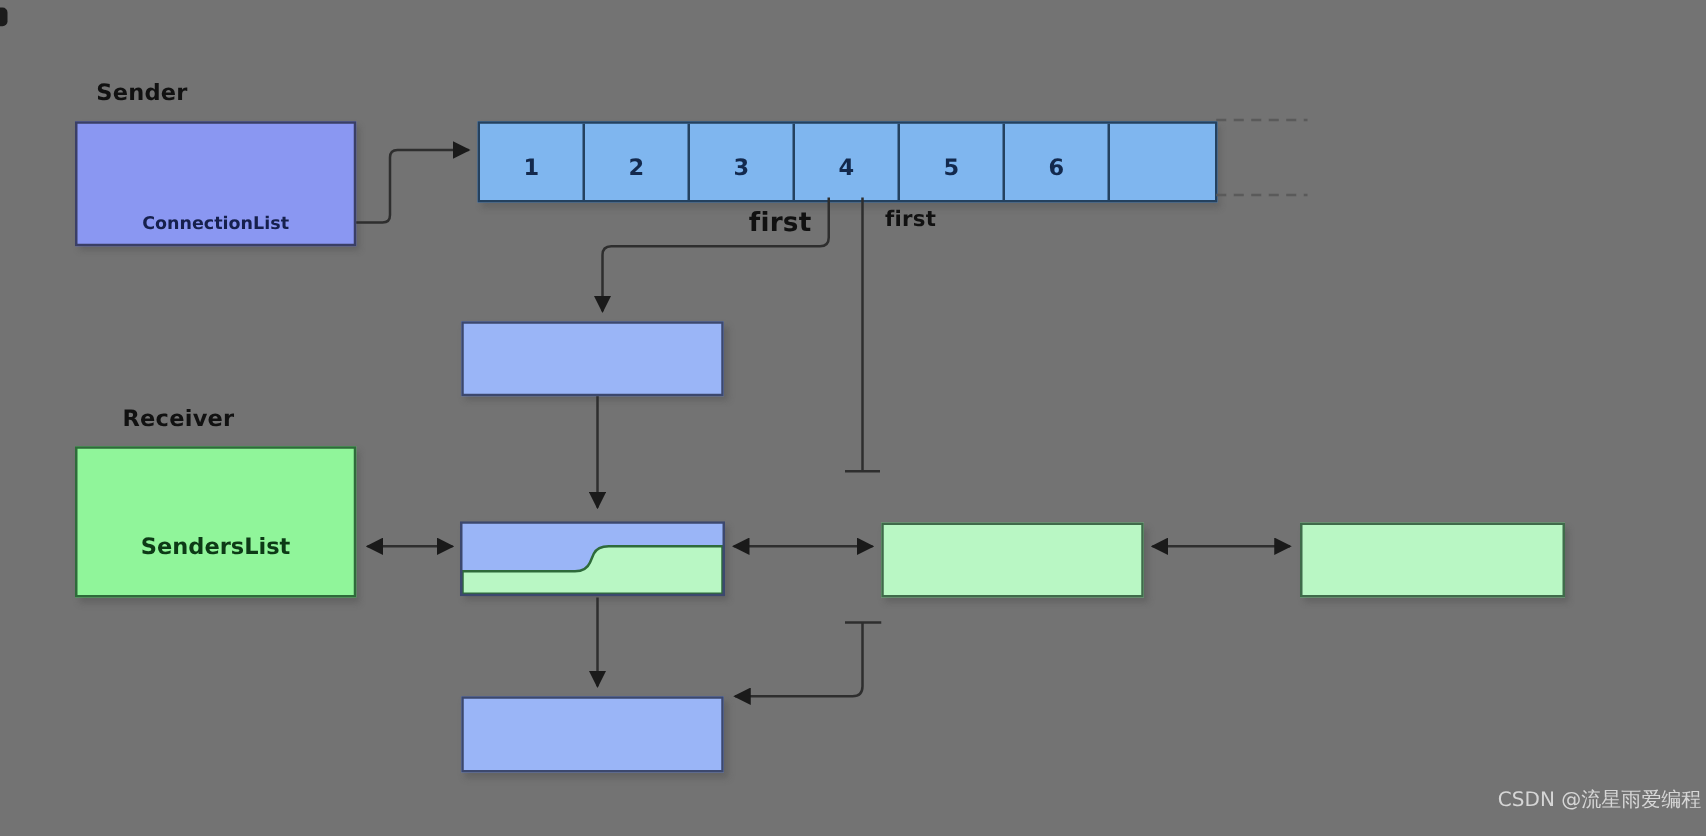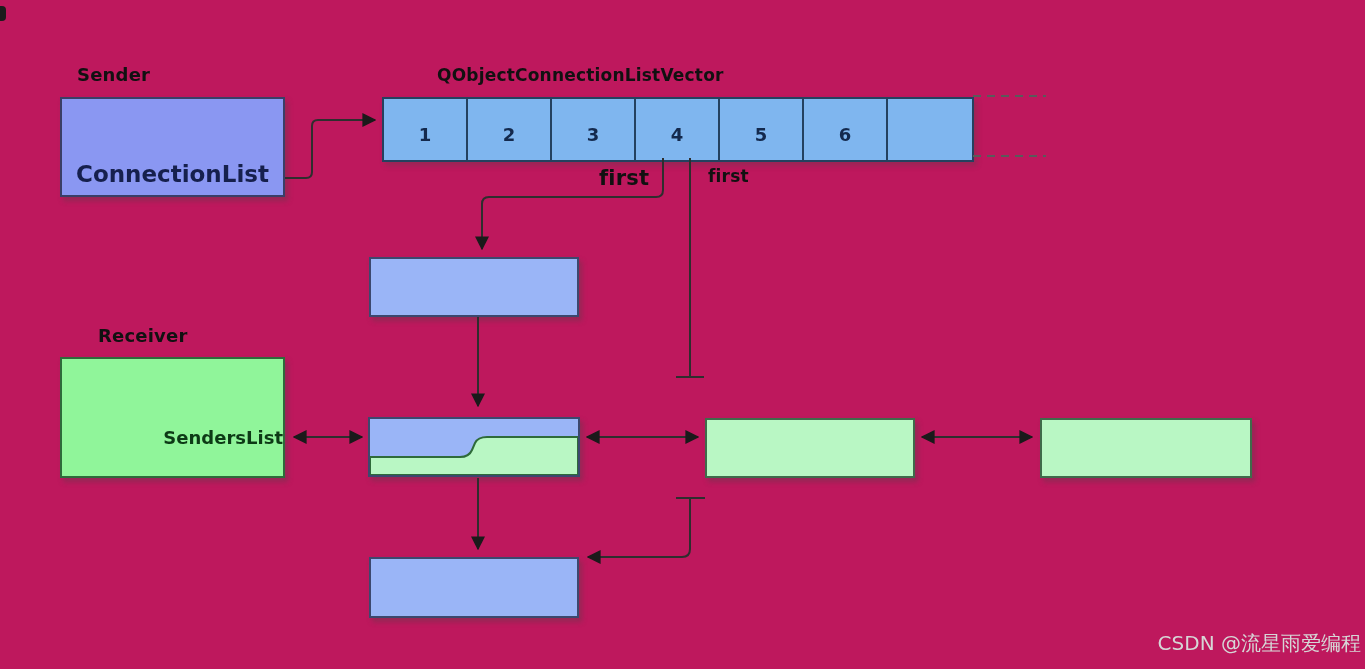--- a/index.html
+++ b/index.html
@@ -1,19 +1,19 @@
 <!DOCTYPE html>
 <html><head>
 <meta charset="utf-8">
 <style>
   html,body { margin:0; padding:0; background:#ffffff; }
   #canvas {
     position: relative;
     width: 1365px; height: 669px;
-    background: #be185d;
+    background: #737373;
     overflow: hidden;
     font-family: "DejaVu Sans", "Liberation Sans", sans-serif;
   }
   .abs { position: absolute; }
   .lbl {
     font-weight: bold;
     color: #111111;
     font-size: 18px;
     letter-spacing: 0.2px;
   }
@@ -22,26 +22,26 @@
     box-sizing: border-box;
     box-shadow: 3px 4px 5px rgba(70,70,70,0.35);
   }
   .sender-box {
     left: 60px; top: 97px; width: 225px; height: 100px;
     background: #8a97f2;
     border: 2px solid #3a3f66;
     display: flex; align-items: flex-end; justify-content: center;
     padding-bottom: 8px;
   }
-  .sender-box .node-text { color: #16204d; font-weight: bold; font-size: 23px; }
+  .sender-box .node-text { color: #16204d; font-weight: bold; font-size: 14px; }
   .receiver-box {
     left: 60px; top: 357px; width: 225px; height: 121px;
     background: #90f59a;
     border: 2px solid #2e6b3a;
-    display: flex; align-items: center; justify-content: flex-end;
+    display: flex; align-items: center; justify-content: center;
     padding-top: 40px;
   }
   .receiver-box .node-text { color: #0d3a16; font-weight: bold; font-size: 18px; }
 
   .vector {
     left: 382px; top: 97px; width: 588px; height: 61px;
     background: #7fb6ef;
     border: 2px solid #24415f;
     display: flex;
     box-shadow: 3px 4px 5px rgba(70,70,70,0.3);
@@ -68,40 +68,39 @@
   .box2   { left: 368px; top: 417px; width: 212px; height: 60px; padding:0; border:none; box-shadow: 3px 4px 5px rgba(70,70,70,0.35); }
   .gbox2  { left: 705px; top: 418px; width: 210px; height: 60px; }
   .gbox3  { left: 1040px; top: 418px; width: 212px; height: 60px; }
   .boxbtm { left: 369px; top: 557px; width: 210px; height: 61px; }
 
   #wires { position:absolute; left:0; top:0; width:1365px; height:669px; pointer-events:none; }
 
   .watermark {
     position: absolute;
     right: 4px; top: 630px;
-    font-size: 20px;
+    font-size: 16px;
     color: #d6d6d6;
     white-space: nowrap;
   }
   .edge-artifact {
     position: absolute;
     left: 0; top: 6px; width: 6px; height: 15px;
     background: #1c1c1c;
     border-radius: 0 4px 4px 0;
   }
 </style>
 </head>
 <body>
 
 <div id="canvas">
 
   <div class="edge-artifact"></div>
 
   <div class="abs lbl" style="left:77px; top:64px;">Sender</div>
-  <div class="abs lbl" style="left:437px; top:65px; font-size:17px;">QObjectConnectionListVector</div>
   <div class="abs lbl" style="left:98px; top:325px;">Receiver</div>
   <div class="abs lbl" style="left:599px; top:166px; font-size:21px;">first</div>
   <div class="abs lbl" style="left:708px; top:166px; font-size:17px;">first</div>
 
   <div class="node sender-box">
     <span class="node-text">ConnectionList</span>
   </div>
 
   <div class="node receiver-box">
     <span class="node-text">SendersList</span>

